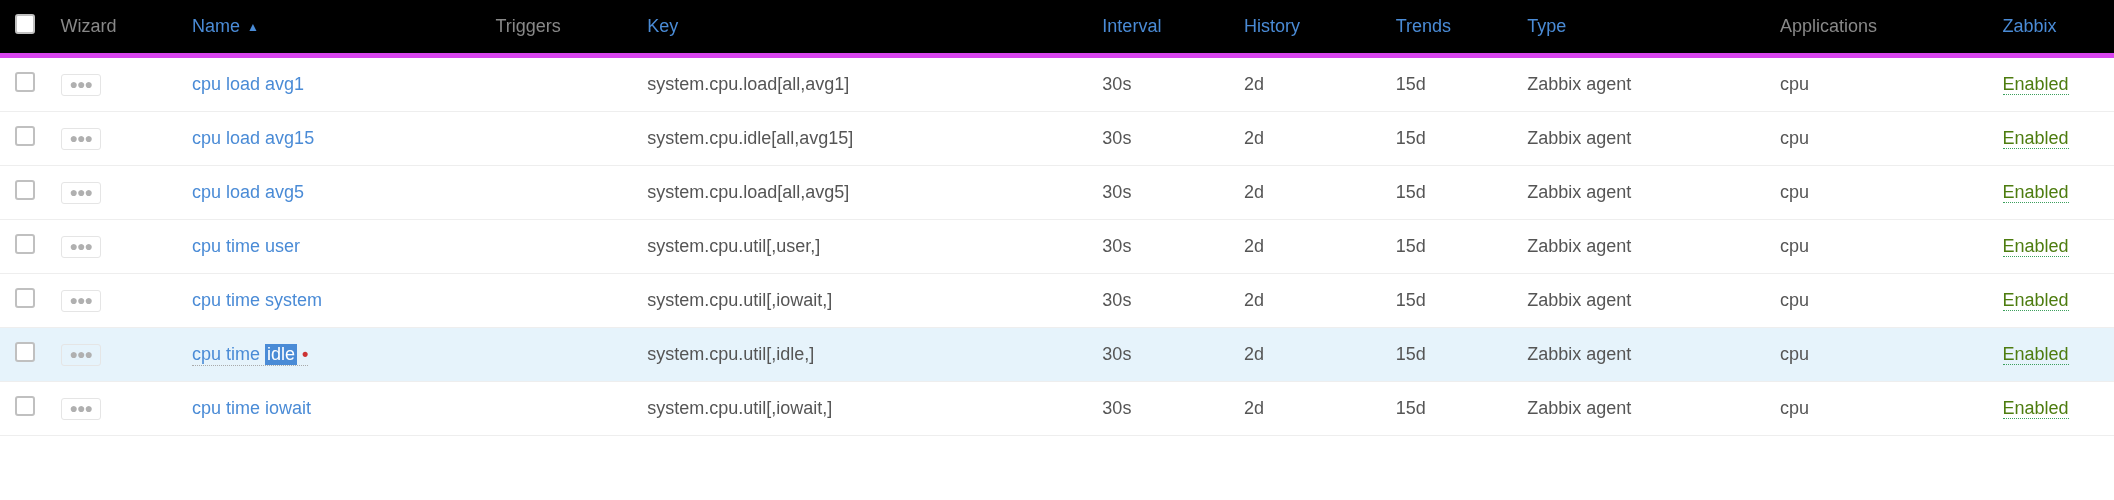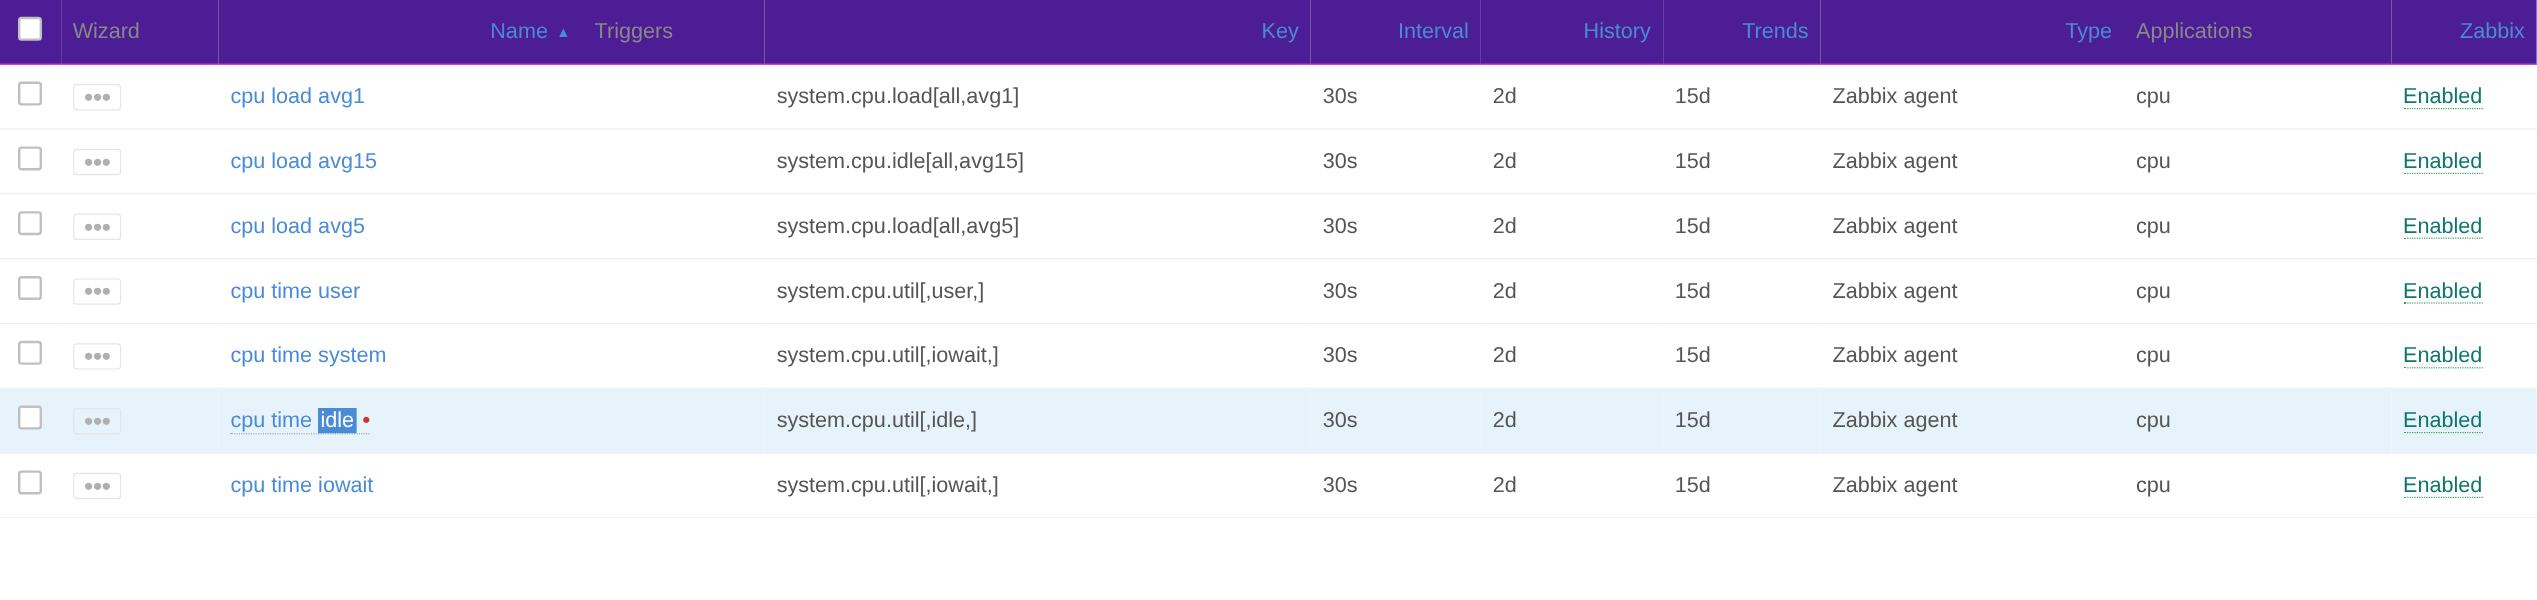--- a/index.html
+++ b/index.html
@@ -13,54 +13,53 @@
       background: #ffffff;
       color: #444444;
       width: 2114px;
     }
     table {
       width: 100%;
       border-collapse: collapse;
       table-layout: fixed;
     }
     thead tr {
-      background: #4c1d95;
-      border-bottom: 1px solid #d946ef;
+      background: #000000;
+      border-bottom: 5px solid #d946ef;
       margin-top: 48px;
     }
     th {
       text-align: left;
       font-weight: normal;
       color: #888888;
       padding: 14px 10px;
       white-space: nowrap;
     }
     th.sortable, th a {
       color: #4a8bd6;
       cursor: pointer;
       text-decoration: none;
-      text-align: right;
     }
     tbody tr {
       border-bottom: 1px solid #eeeeee;
     }
     tbody tr.active {
       background: #e6f3fb;
     }
     td {
       padding: 14px 10px;
       color: #555555;
       white-space: nowrap;
     }
     td a.link {
       color: #4a8bd6;
       text-decoration: none;
     }
     .status-enabled {
-      color: #0f766e;
+      color: #4d7c0f;
       border-bottom: 1px dotted #3ba05d;
       cursor: pointer;
       text-decoration: none;
     }
     .checkbox-cell {
       width: 50px;
       text-align: center;
     }
     .wizard-cell {
       width: 130px;

